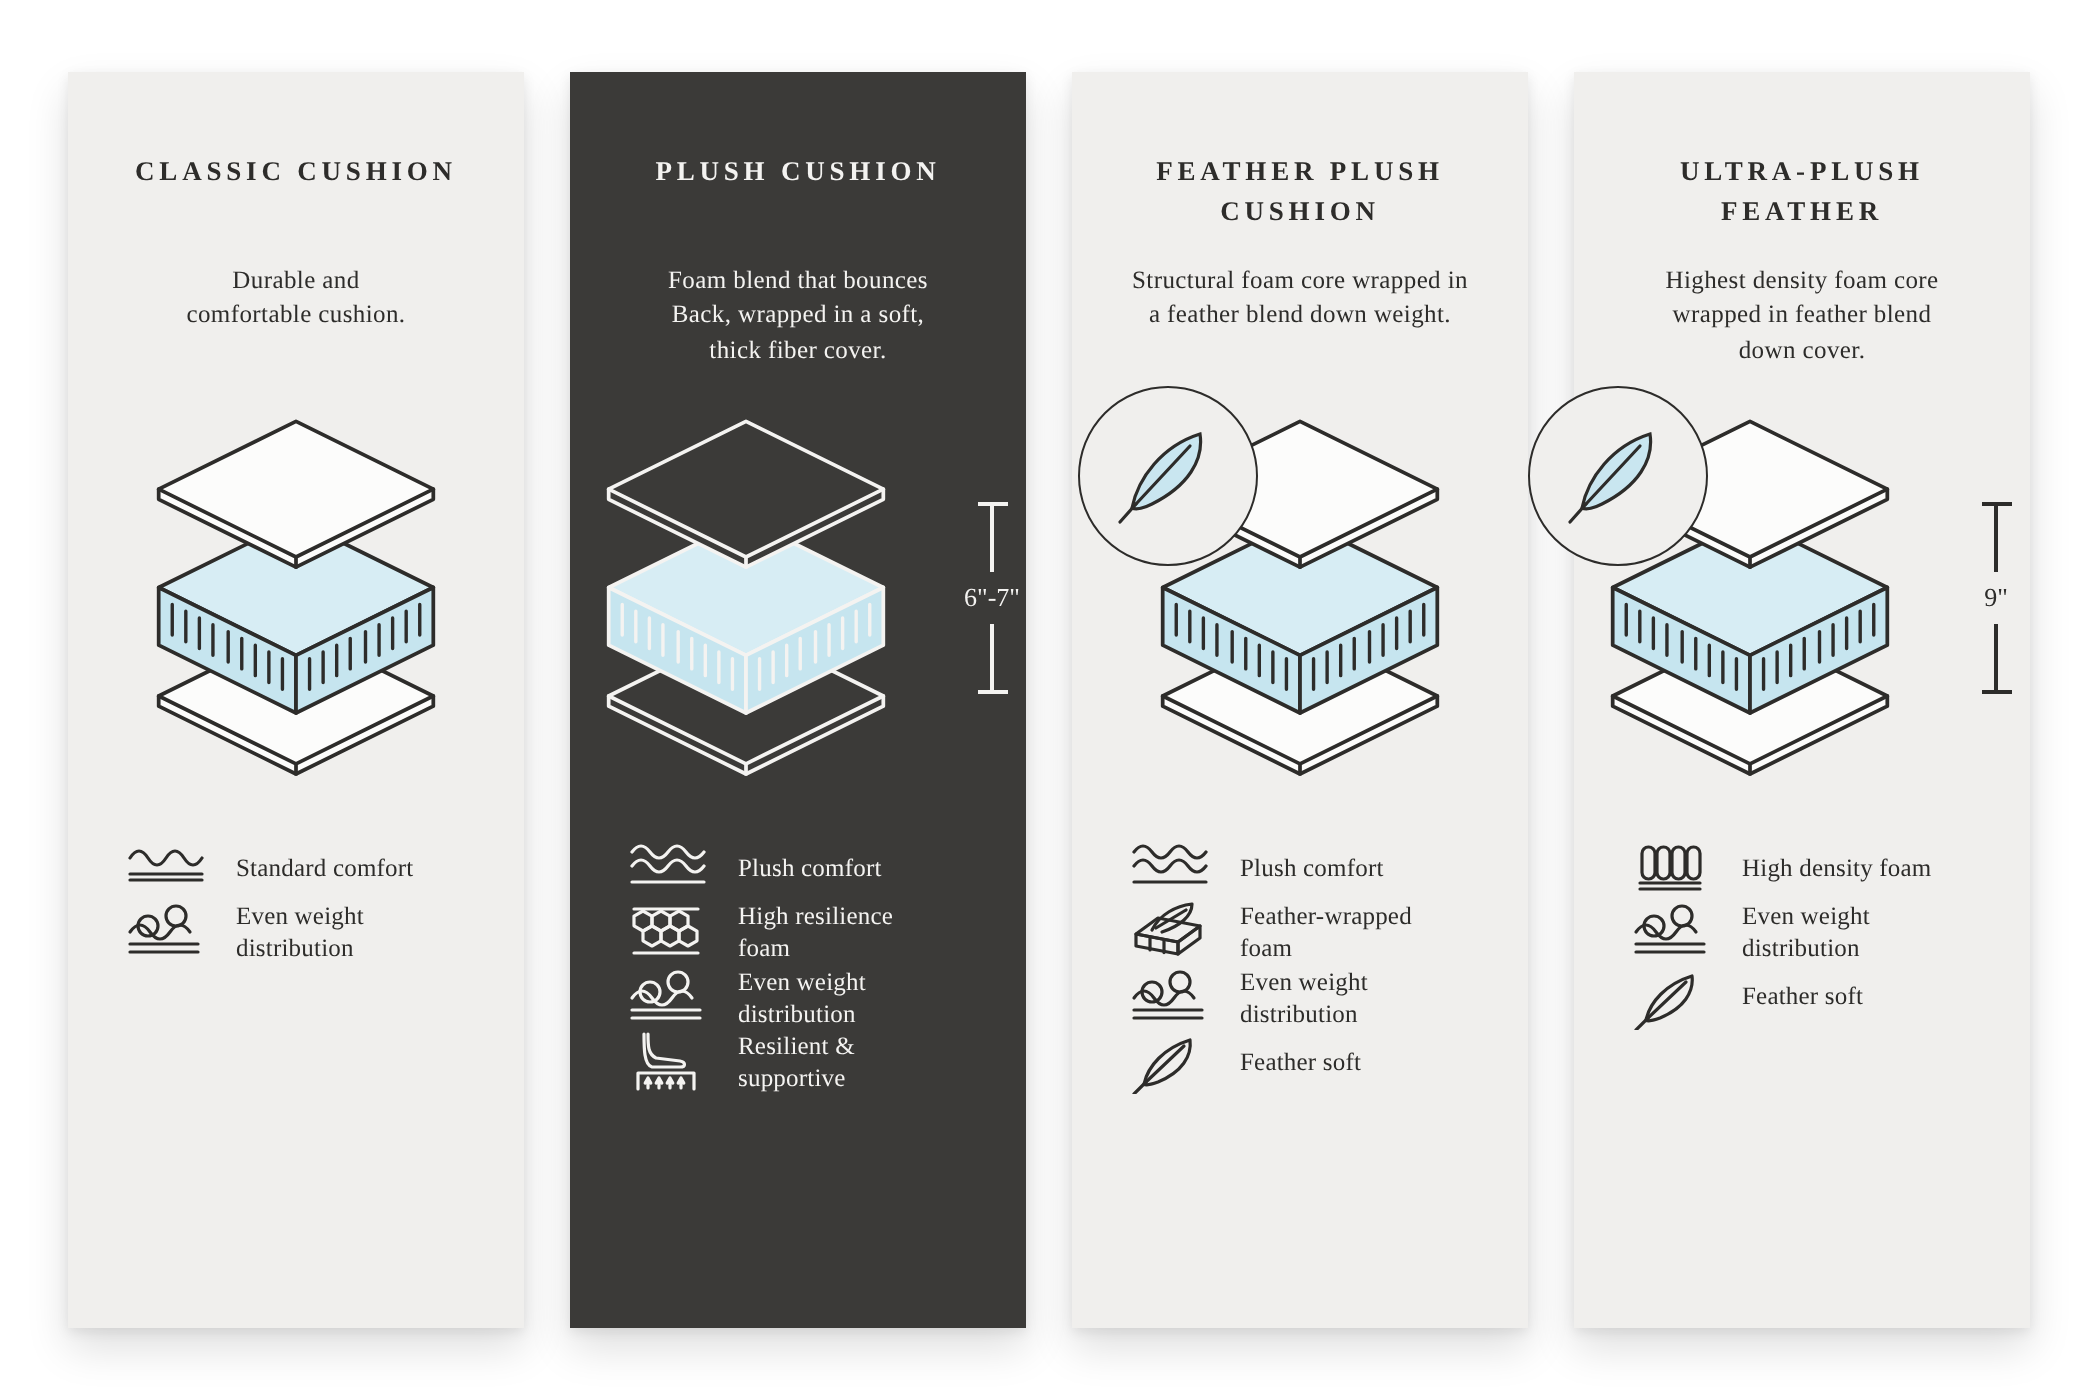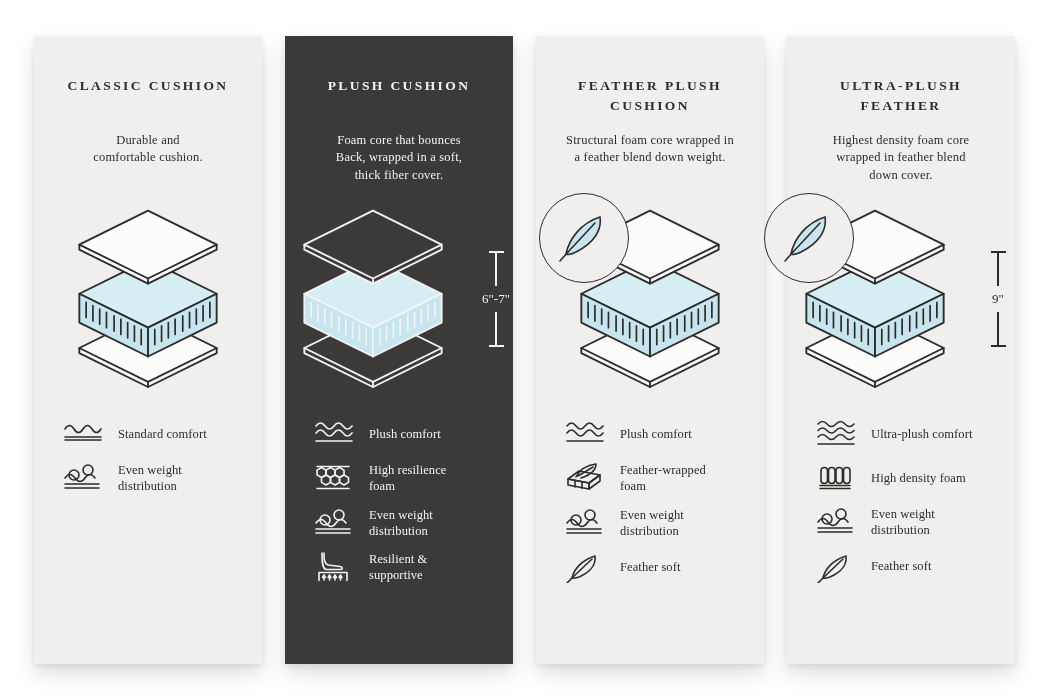--- a/index.html
+++ b/index.html
@@ -53,21 +53,21 @@
   .badge svg{width:56px;height:56px;}
   .dim{
     display:flex;flex-direction:column;align-items:center;
     margin-left:16px;height:96px;width:36px;flex:0 0 36px;
   }
   .dim .cap{width:15px;height:2px;background:currentColor;}
   .dim .vline{width:1.8px;flex:1;background:currentColor;}
   .dim .lbl{font-size:13px;margin:5px 0;white-space:nowrap;}
   .features{
     margin-top:16px;width:100%;padding:0 0 0 12px;list-style:none;
-    display:flex;flex-direction:column;gap:12px;justify-content:center;
+    display:flex;flex-direction:column;justify-content:center;
   }
   .feat{display:flex;align-items:center;gap:16px;min-height:30px;}
   .ficon{width:40px;height:32px;flex:0 0 40px;stroke:currentColor;fill:none;
     stroke-width:1.6;stroke-linecap:round;stroke-linejoin:round;}
   .flabel{font-size:12.5px;line-height:1.3;white-space:pre-line;letter-spacing:.1px;}
   .hidden-defs{position:absolute;width:0;height:0;overflow:hidden;}
 </style>
 </head>
 <body>
 
@@ -124,21 +124,21 @@
             <path d="M3 22 H37 M3 26 H37"></path>
         </svg>
         <span class="flabel">Even weight
 distribution</span>
       </li>
     </ul>
   </section>
 
   <section class="card dark">
     <h2 class="title">PLUSH CUSHION</h2>
-    <p class="desc">Foam core that bounces
+    <p class="desc">Foam blend that bounces
 Back, wrapped in a soft,
 thick fiber cover.</p>
     <div class="illus">
       <div class="mattress-wrap">
         <svg class="mattress" viewBox="0 0 210 212">
             <use href="#mattress-sym"></use>
           </svg>
       </div>
       <div class="dim">
         <div class="cap"></div>
@@ -276,29 +276,20 @@
       <div class="dim">
         <div class="cap"></div>
         <div class="vline"></div>
         <span class="lbl">9"</span>
         <div class="vline"></div>
         <div class="cap"></div>
       </div>
     </div>
     <ul class="features">
       <li class="feat">
-        <svg class="ficon" viewBox="0 0 40 32">
-          <path d="M3 6 q4.5 -5 9 0 t9 0 t9 0 t9 0"></path>
-            <path d="M3 12.5 q4.5 -5 9 0 t9 0 t9 0 t9 0"></path>
-            <path d="M3 19 q4.5 -5 9 0 t9 0 t9 0 t9 0"></path>
-            <path d="M3 26 H39"></path>
-        </svg>
-        <span class="flabel">Ultra-plush comfort</span>
-      </li>
-      <li class="feat">
         <svg class="ficon" viewBox="0 0 40 32" stroke-width="1.3">
           <rect x="6" y="5.5" width="6.5" height="16" rx="3.2"></rect>
           <rect x="13.5" y="5.5" width="6.5" height="16" rx="3.2"></rect>
           <rect x="21" y="5.5" width="6.5" height="16" rx="3.2"></rect>
           <rect x="28.5" y="5.5" width="6.5" height="16" rx="3.2"></rect>
           <path d="M5 23.5 H35 M5 26.5 H35"></path>
         </svg>
         <span class="flabel">High density foam</span>
       </li>
       <li class="feat">

